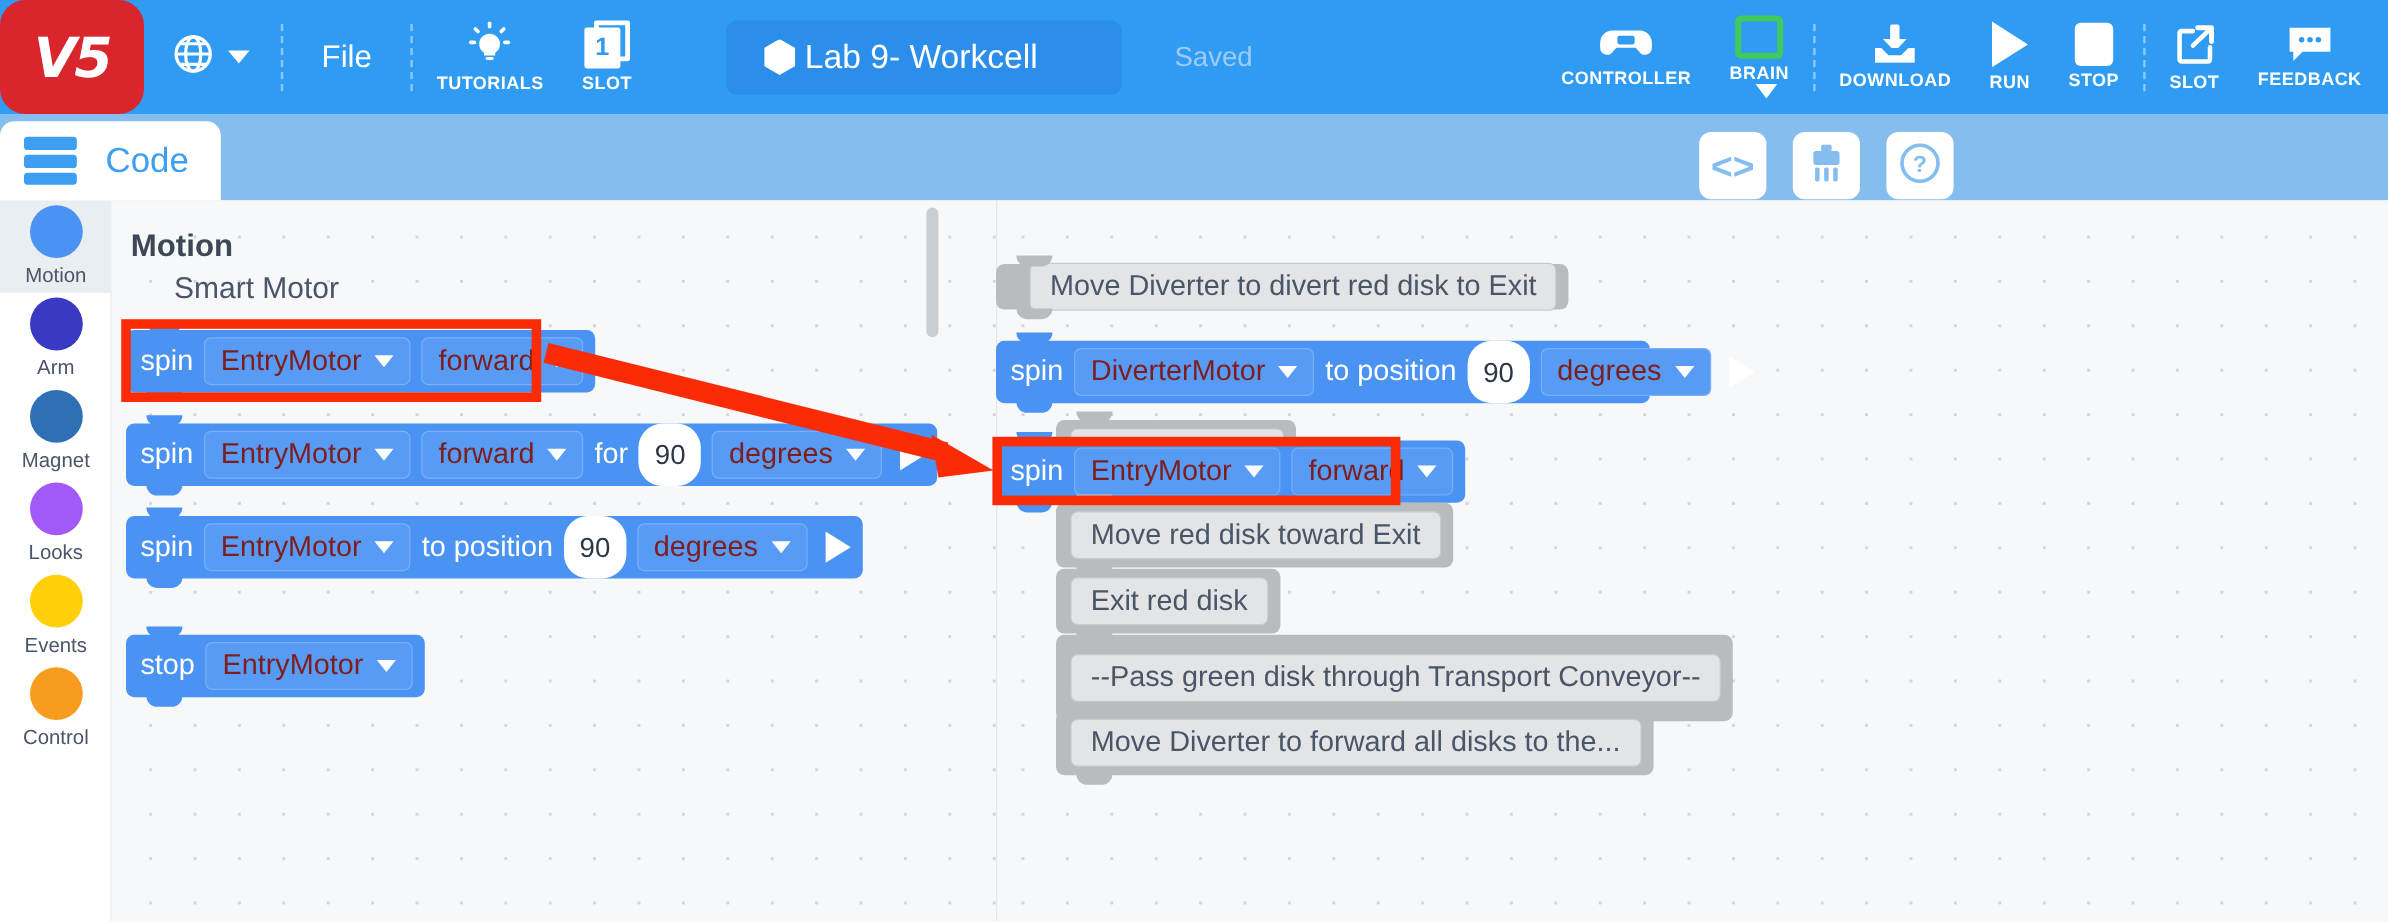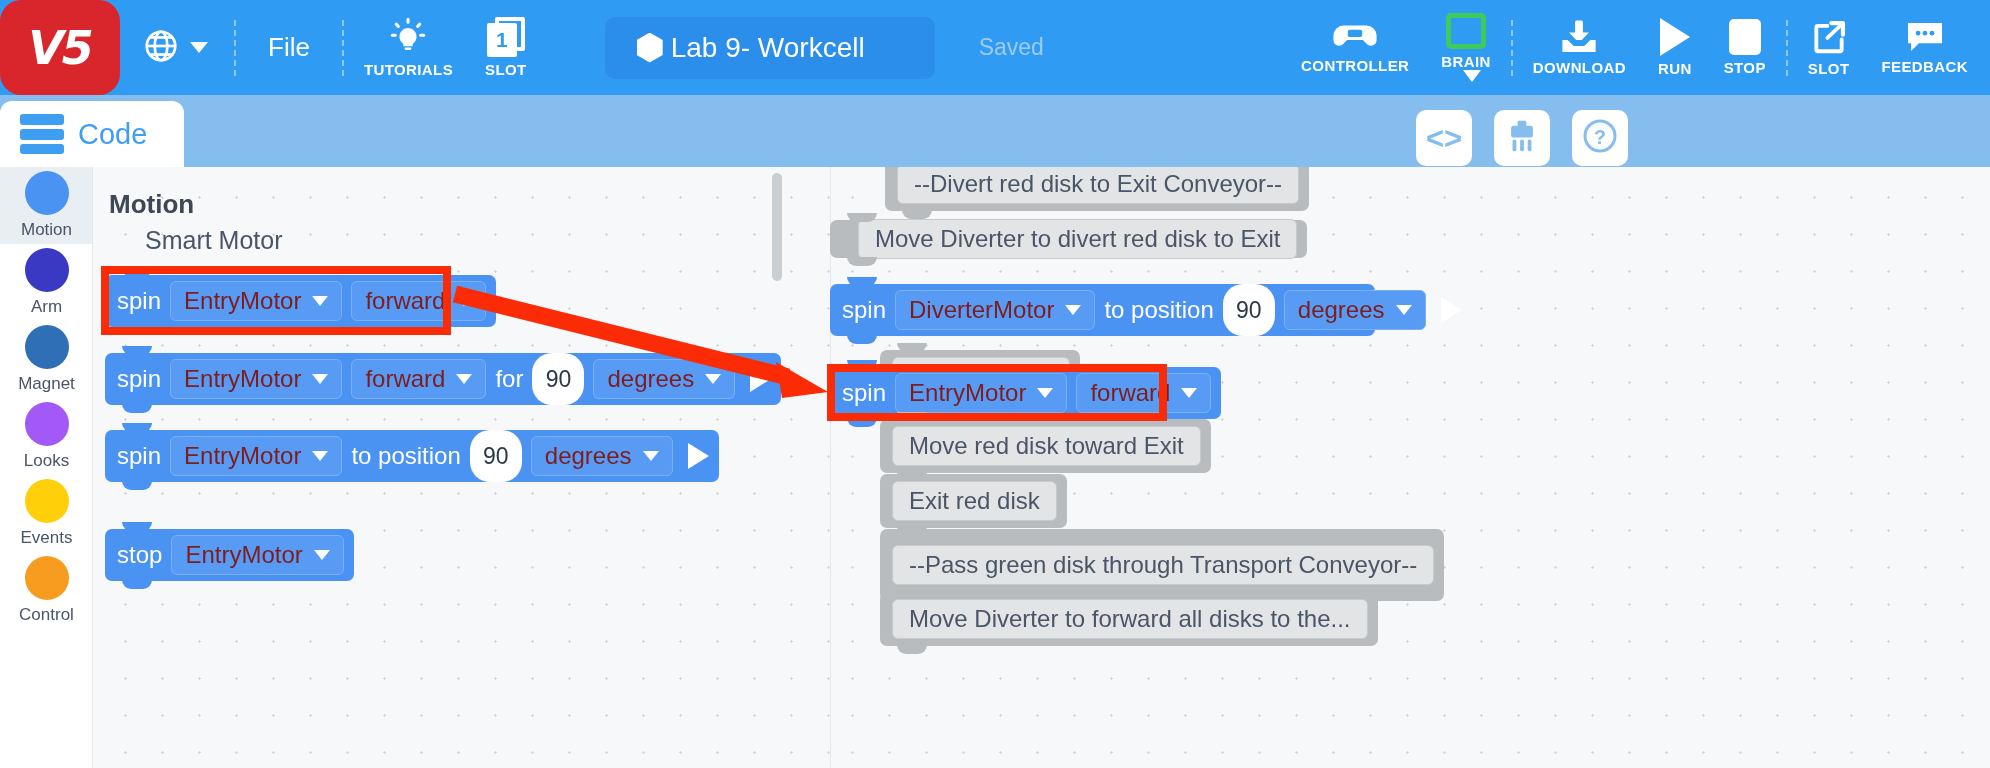--- a/index.html
+++ b/index.html
@@ -103,21 +103,21 @@
   .secondbar {
     position: absolute; top: 95px; left: 0;
     width: 1990px; height: 72px;
     background: #85bdef;
   }
   .code-tab {
     position: absolute; left: 0; top: 6px;
     width: 184px; height: 66px;
     background: #fff;
     border-radius: 12px 12px 0 0;
-    display: flex; align-items: center; gap: 14px;
+    display: flex; align-items: center; gap: 24px;
     padding-left: 20px;
   }
   .blocks-icon { width: 44px; height: 40px; position: relative; }
   .blocks-icon i {
     position: absolute; left: 0; background: #3d9ef2; border-radius: 3px; display:block;
   }
   .bi1 { top: 0px;  width: 44px; height: 11px; }
   .bi2 { top: 15px; width: 44px; height: 11px; }
   .bi3 { top: 30px; width: 44px; height: 10px; }
   .code-tab-label { color: #3d9ef2; font-size: 29px; }
@@ -505,23 +505,20 @@
     <span class="dd">
       <span>EntryMotor</span>
       <span class="dd-caret"></span>
     </span>
   </div>
 </div>
 
 <div class="workspace">
   <div class="ws-divider"></div>
 
-  <div class="blk gray" style="left: 55px; top: -10px; height: 54px;">
-    <span class="txtfield">--Divert red disk to Exit Conveyor--</span>
-  </div>
 
   <div class="blk gray" style="left:0px; top:53px; height:38px;padding-left:28px;">
     <span class="txtfield">Move Diverter to divert red disk to Exit</span>
   </div>
 
   <div class="blk" style="left:0px; top:117px; width:545px;">
     <span class="blk-word">spin</span>
     <span class="dd">
       <span>DiverterMotor</span>
       <span class="dd-caret"></span>

